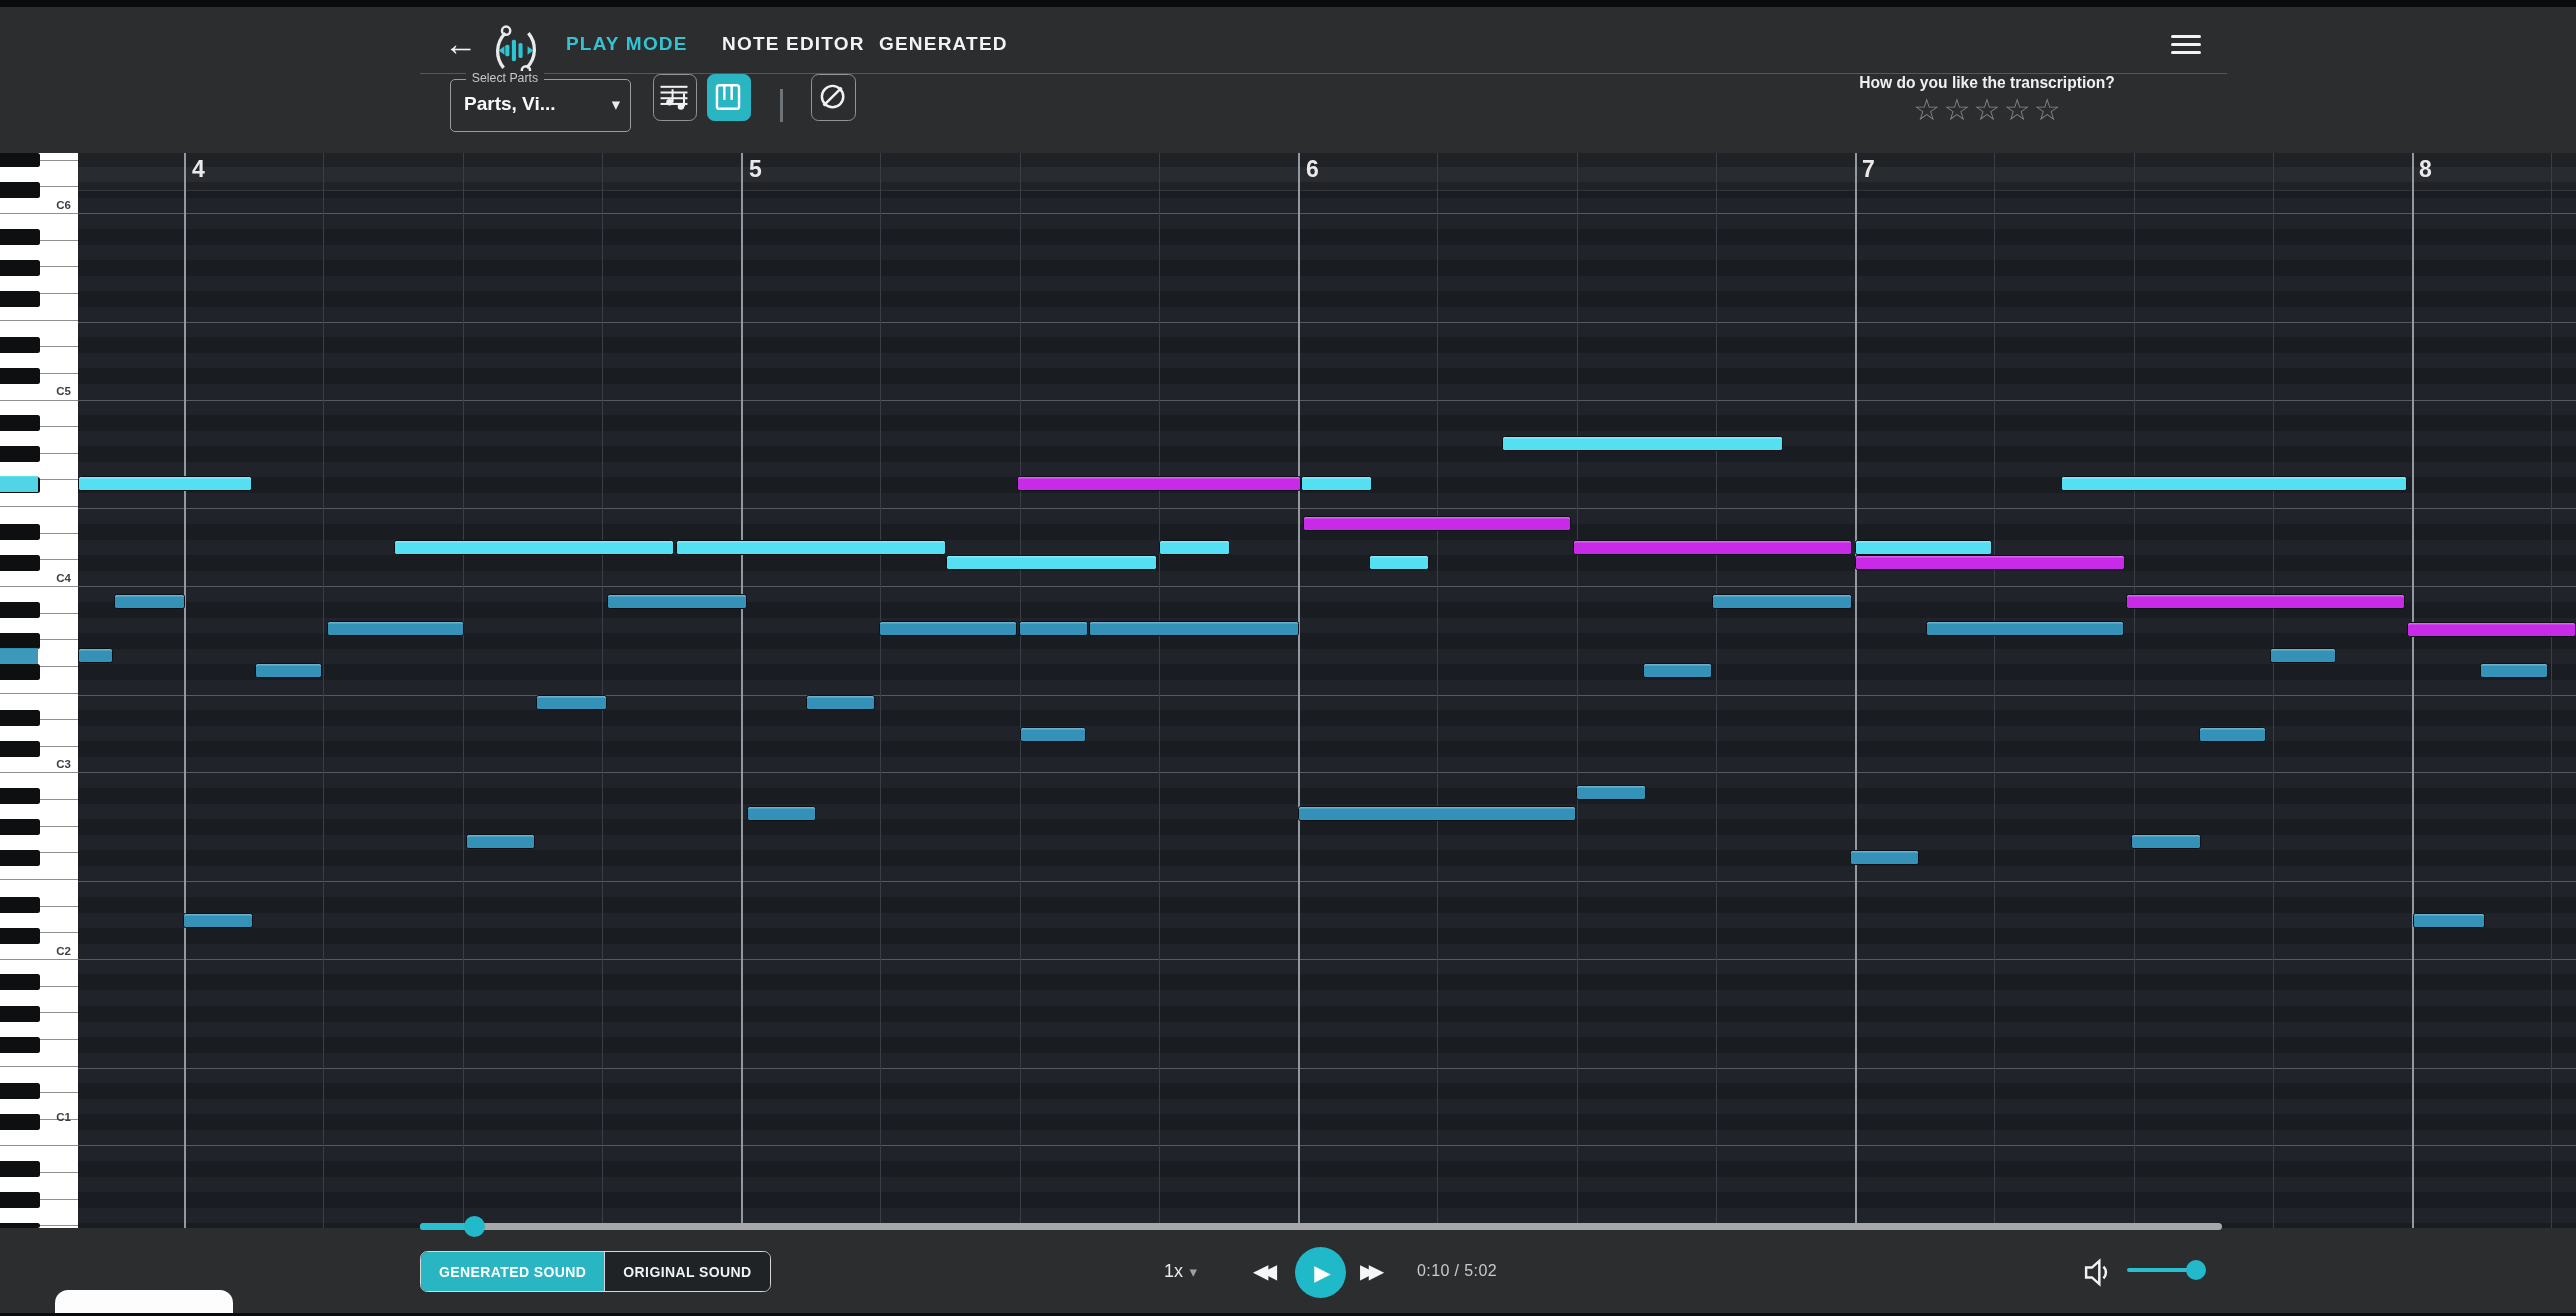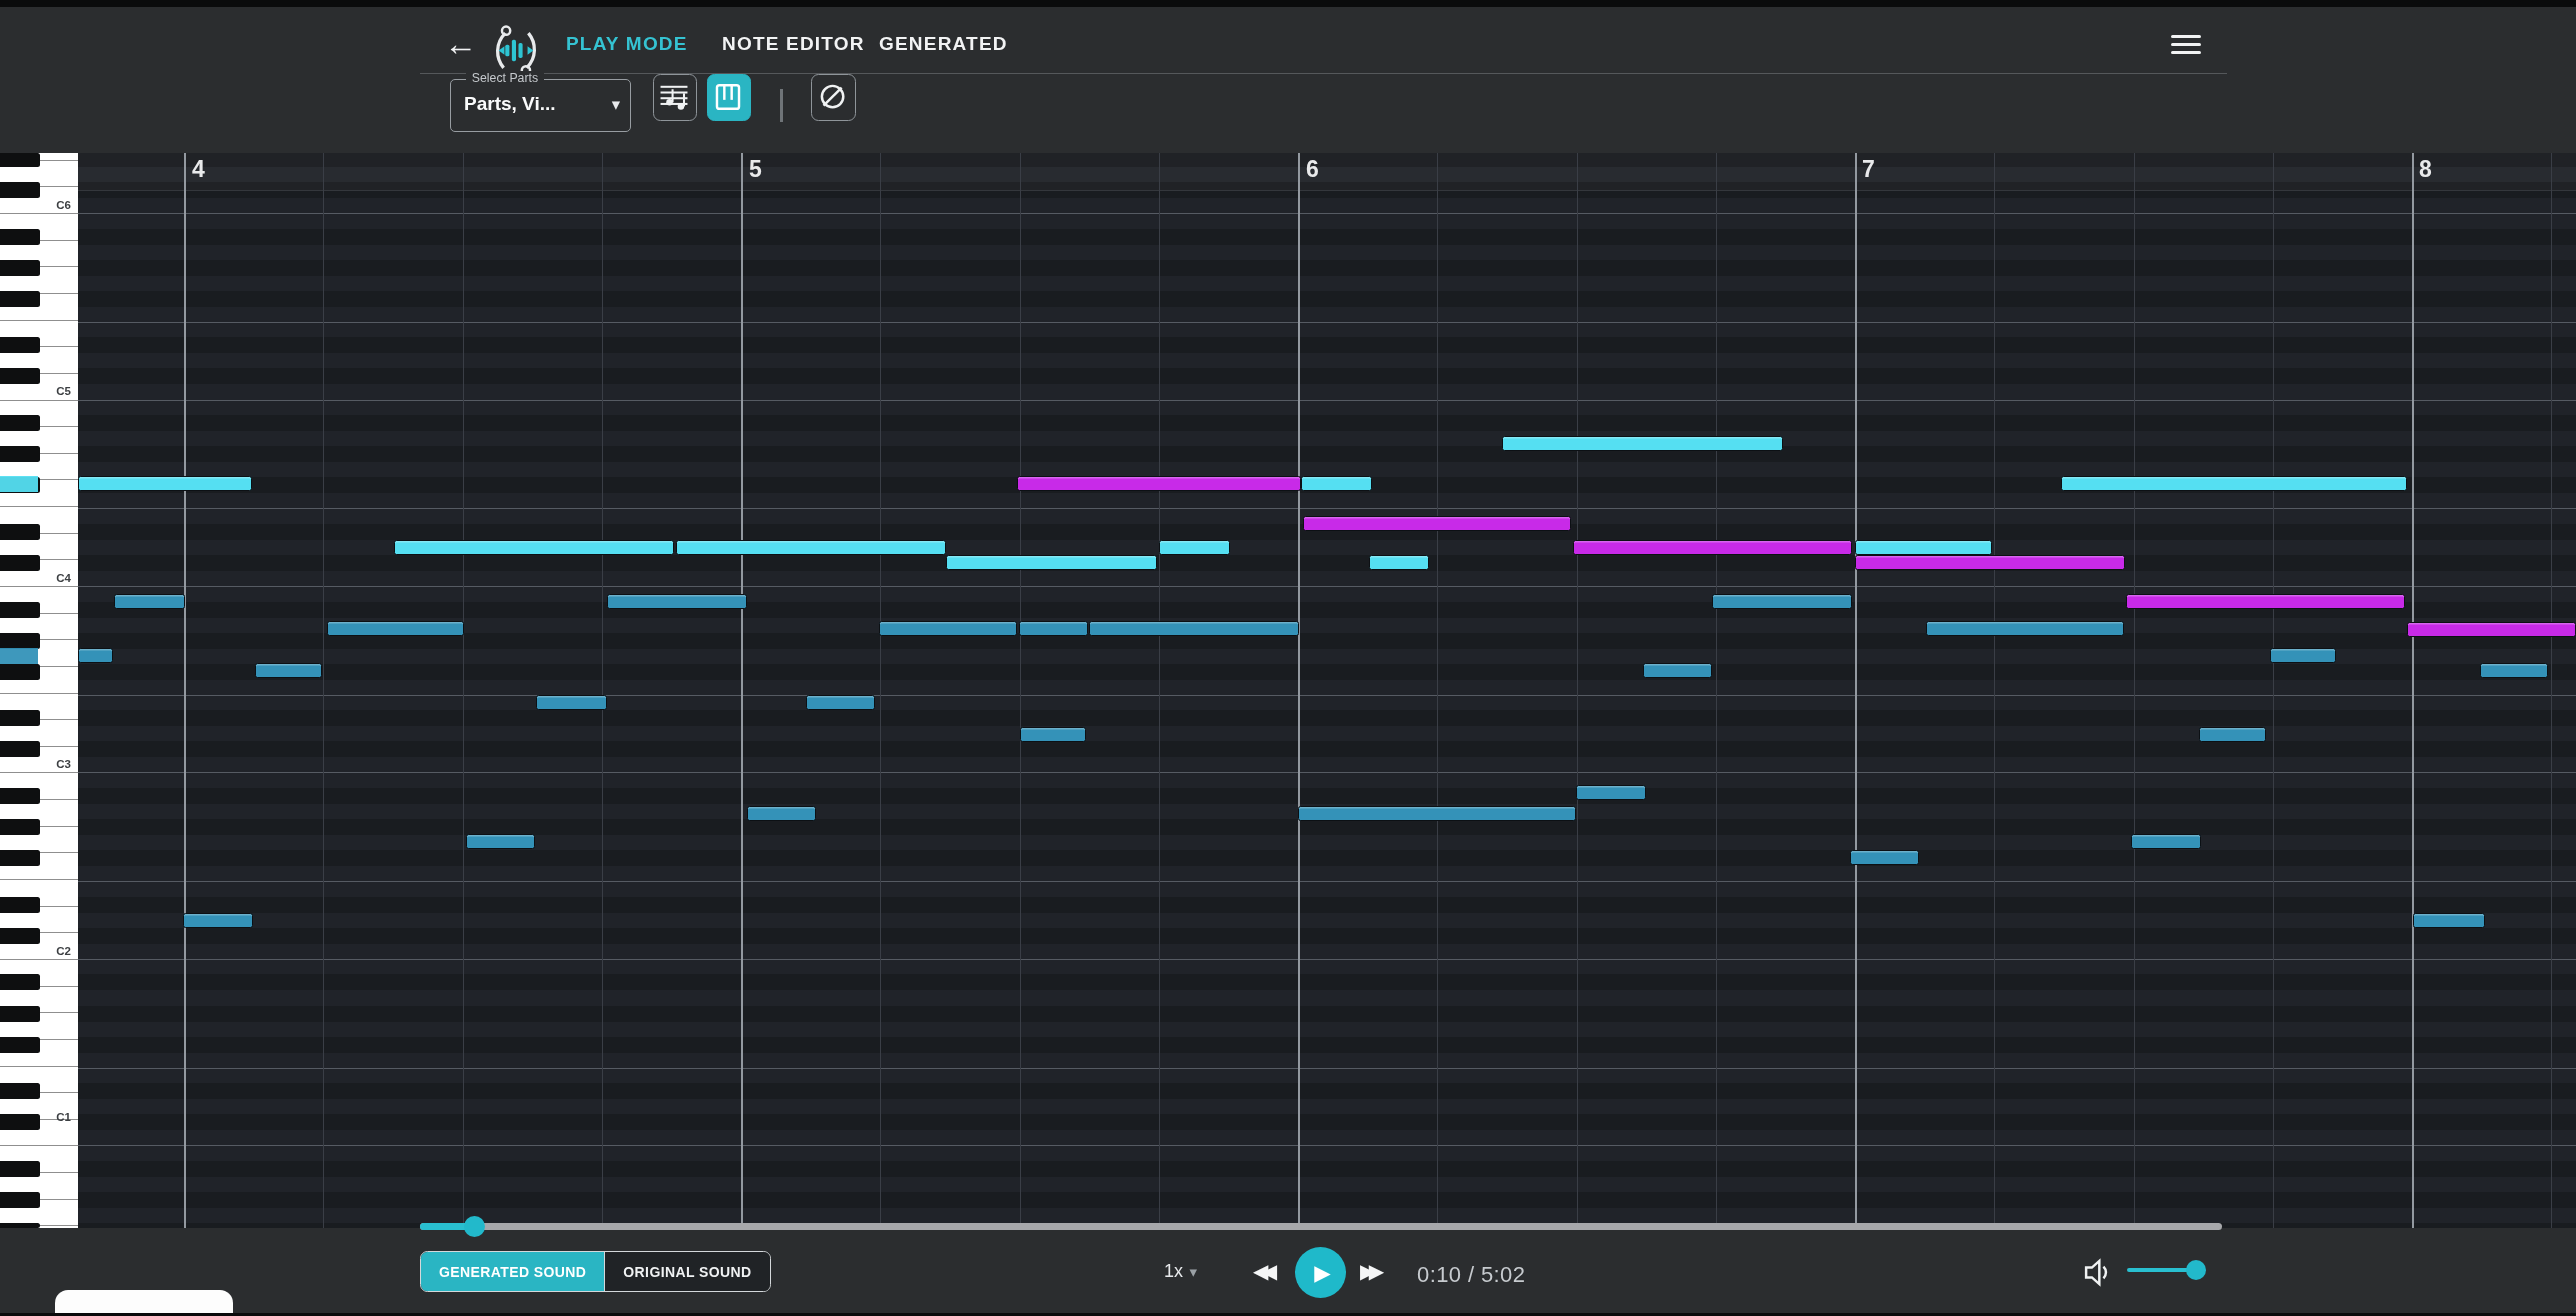--- a/index.html
+++ b/index.html
@@ -61,21 +61,21 @@
   #snd-toggle .seg{display:flex;align-items:center;justify-content:center;
       font-size:14px;font-weight:bold;letter-spacing:0.4px;padding:0 18px;cursor:pointer;}
   #snd-toggle .seg.on{background:#2ab5c3;color:#fff;border-right:1.6px solid #d4d8db;}
   #snd-toggle .seg.off{background:#202326;color:#f0f2f3;}
   #speed{left:1164px;top:1261px;color:#e8eaec;font-size:18px;cursor:pointer;}
   #speed .caret{color:#9aa0a5;font-size:15px;margin-left:6.6px;}
   .skip{position:absolute;top:1259px;color:#f5f6f7;font-size:20px;letter-spacing:-6.6px;cursor:pointer;}
   #play-btn{left:1295px;top:1247px;width:51px;height:51px;border-radius:50%;background:#1fb9ca;
       cursor:pointer;display:flex;align-items:center;justify-content:center;}
   #play-btn span{color:#fff;font-size:21.4px;margin-left:4.1px;}
-  #time{left:1417px;top:1262px;font-size:22px;color:#c7cbcf;letter-spacing:0.4px;}
+  #time{left:1417px;top:1262px;font-size:16px;color:#c7cbcf;letter-spacing:0.4px;}
   #vol-track{left:2127px;top:1268px;width:66px;height:4.1px;border-radius:2.5px;background:#29bfd0;}
   #vol-knob{left:2186px;top:1260px;width:20px;height:20px;border-radius:50%;background:#22b9cb;cursor:pointer;}
   #toast-card{left:55px;top:1290px;width:178px;height:33px;background:#fdfdfd;border-radius:13px 13px 0 0;}
   svg{display:block;}
 </style>
 </head>
 <body>
 
 <div id="toolbar" class="abs">
   <div id="back-arrow" class="abs">←</div>
@@ -141,20 +141,24 @@
     </svg>
   </div>
   <div id="tool-divider" class="abs"></div>
   <div class="tool-btn abs" style="left:811px;top:67px;width:45px;">
     <svg width="42" height="44" viewBox="0 0 51 53">
       <circle cx="25" cy="26" r="13" fill="none" stroke="#f0f2f3" stroke-width="3"></circle>
       <line x1="14" y1="37" x2="36" y2="15" stroke="#f0f2f3" stroke-width="3"></line>
     </svg>
   </div>
 
+  <div id="rating" class="abs">
+    <div class="q">How do you like the transcription?</div>
+    <div id="stars"><span>☆</span><span>☆</span><span>☆</span><span>☆</span><span>☆</span></div>
+  </div>
 </div>
 
 <div id="keyboard" class="abs">
     <div class="wkline" style="top:6.8px;"></div>
     <div class="wkline" style="top:33px;"></div>
     <div class="wkline" style="top:60px;"></div>
     <div class="wkline" style="top:87px;"></div>
     <div class="wkline" style="top:113px;"></div>
     <div class="wkline" style="top:140px;"></div>
     <div class="wkline" style="top:167px;"></div>

